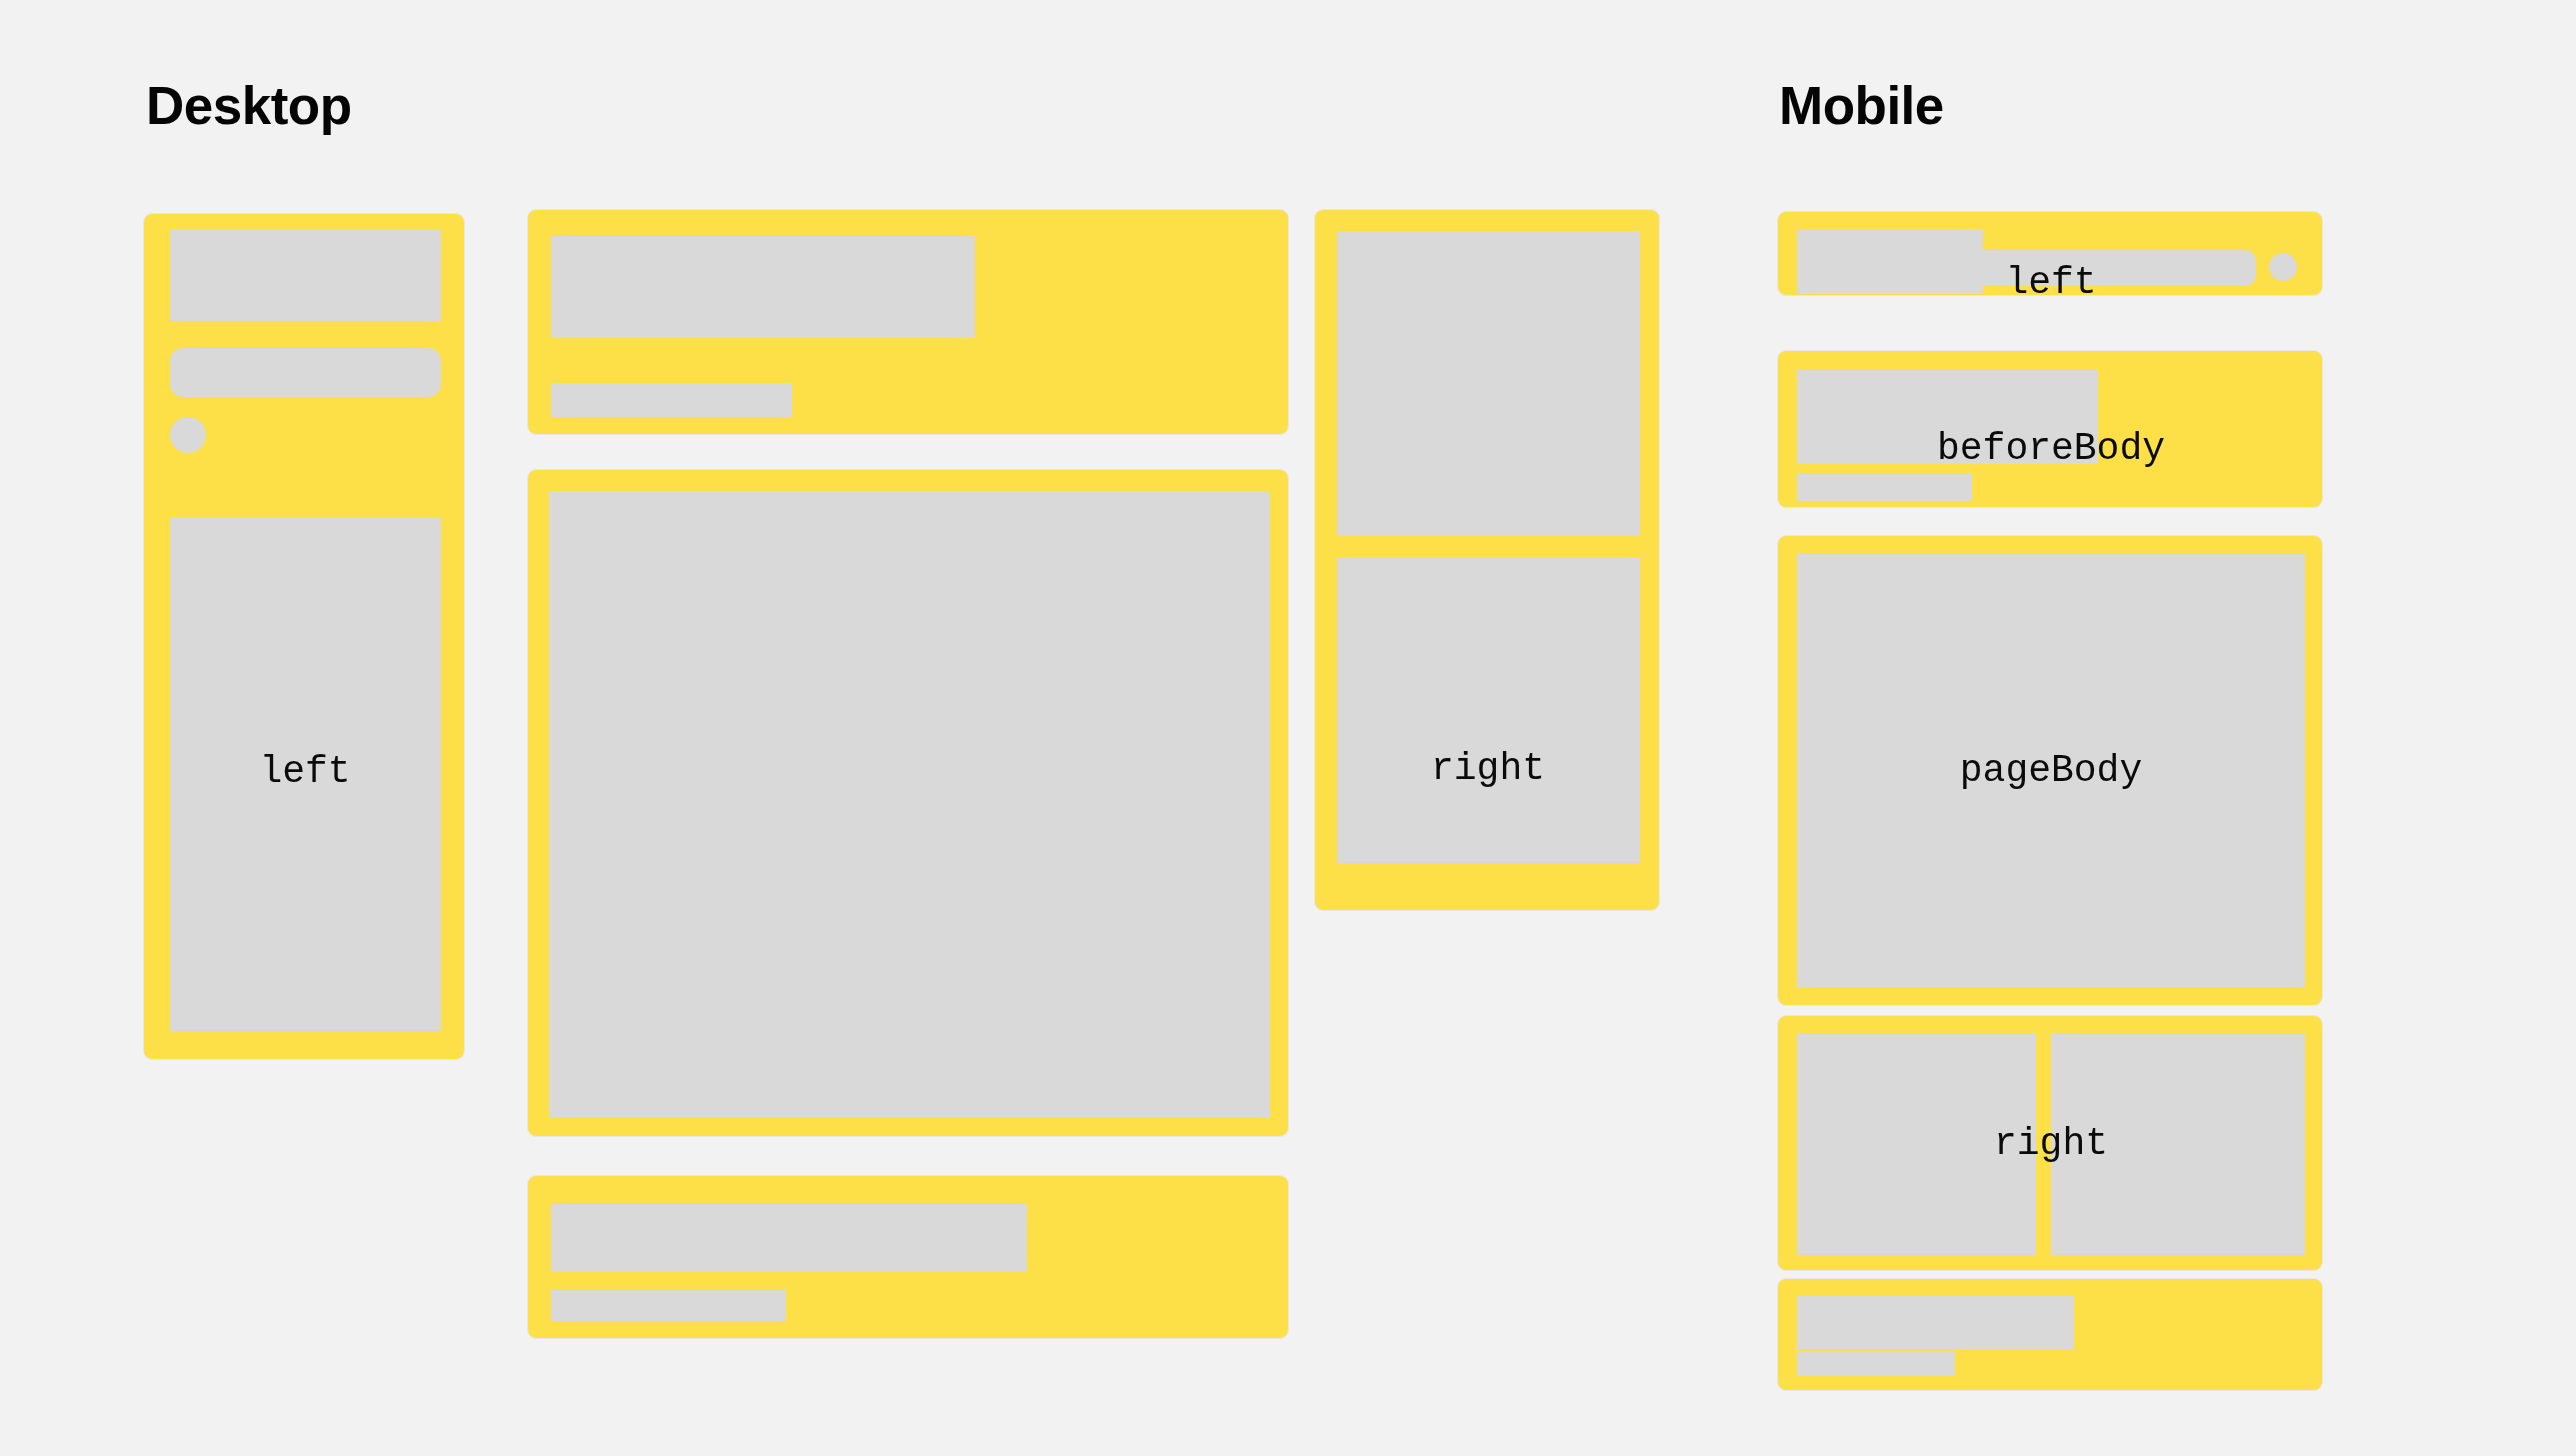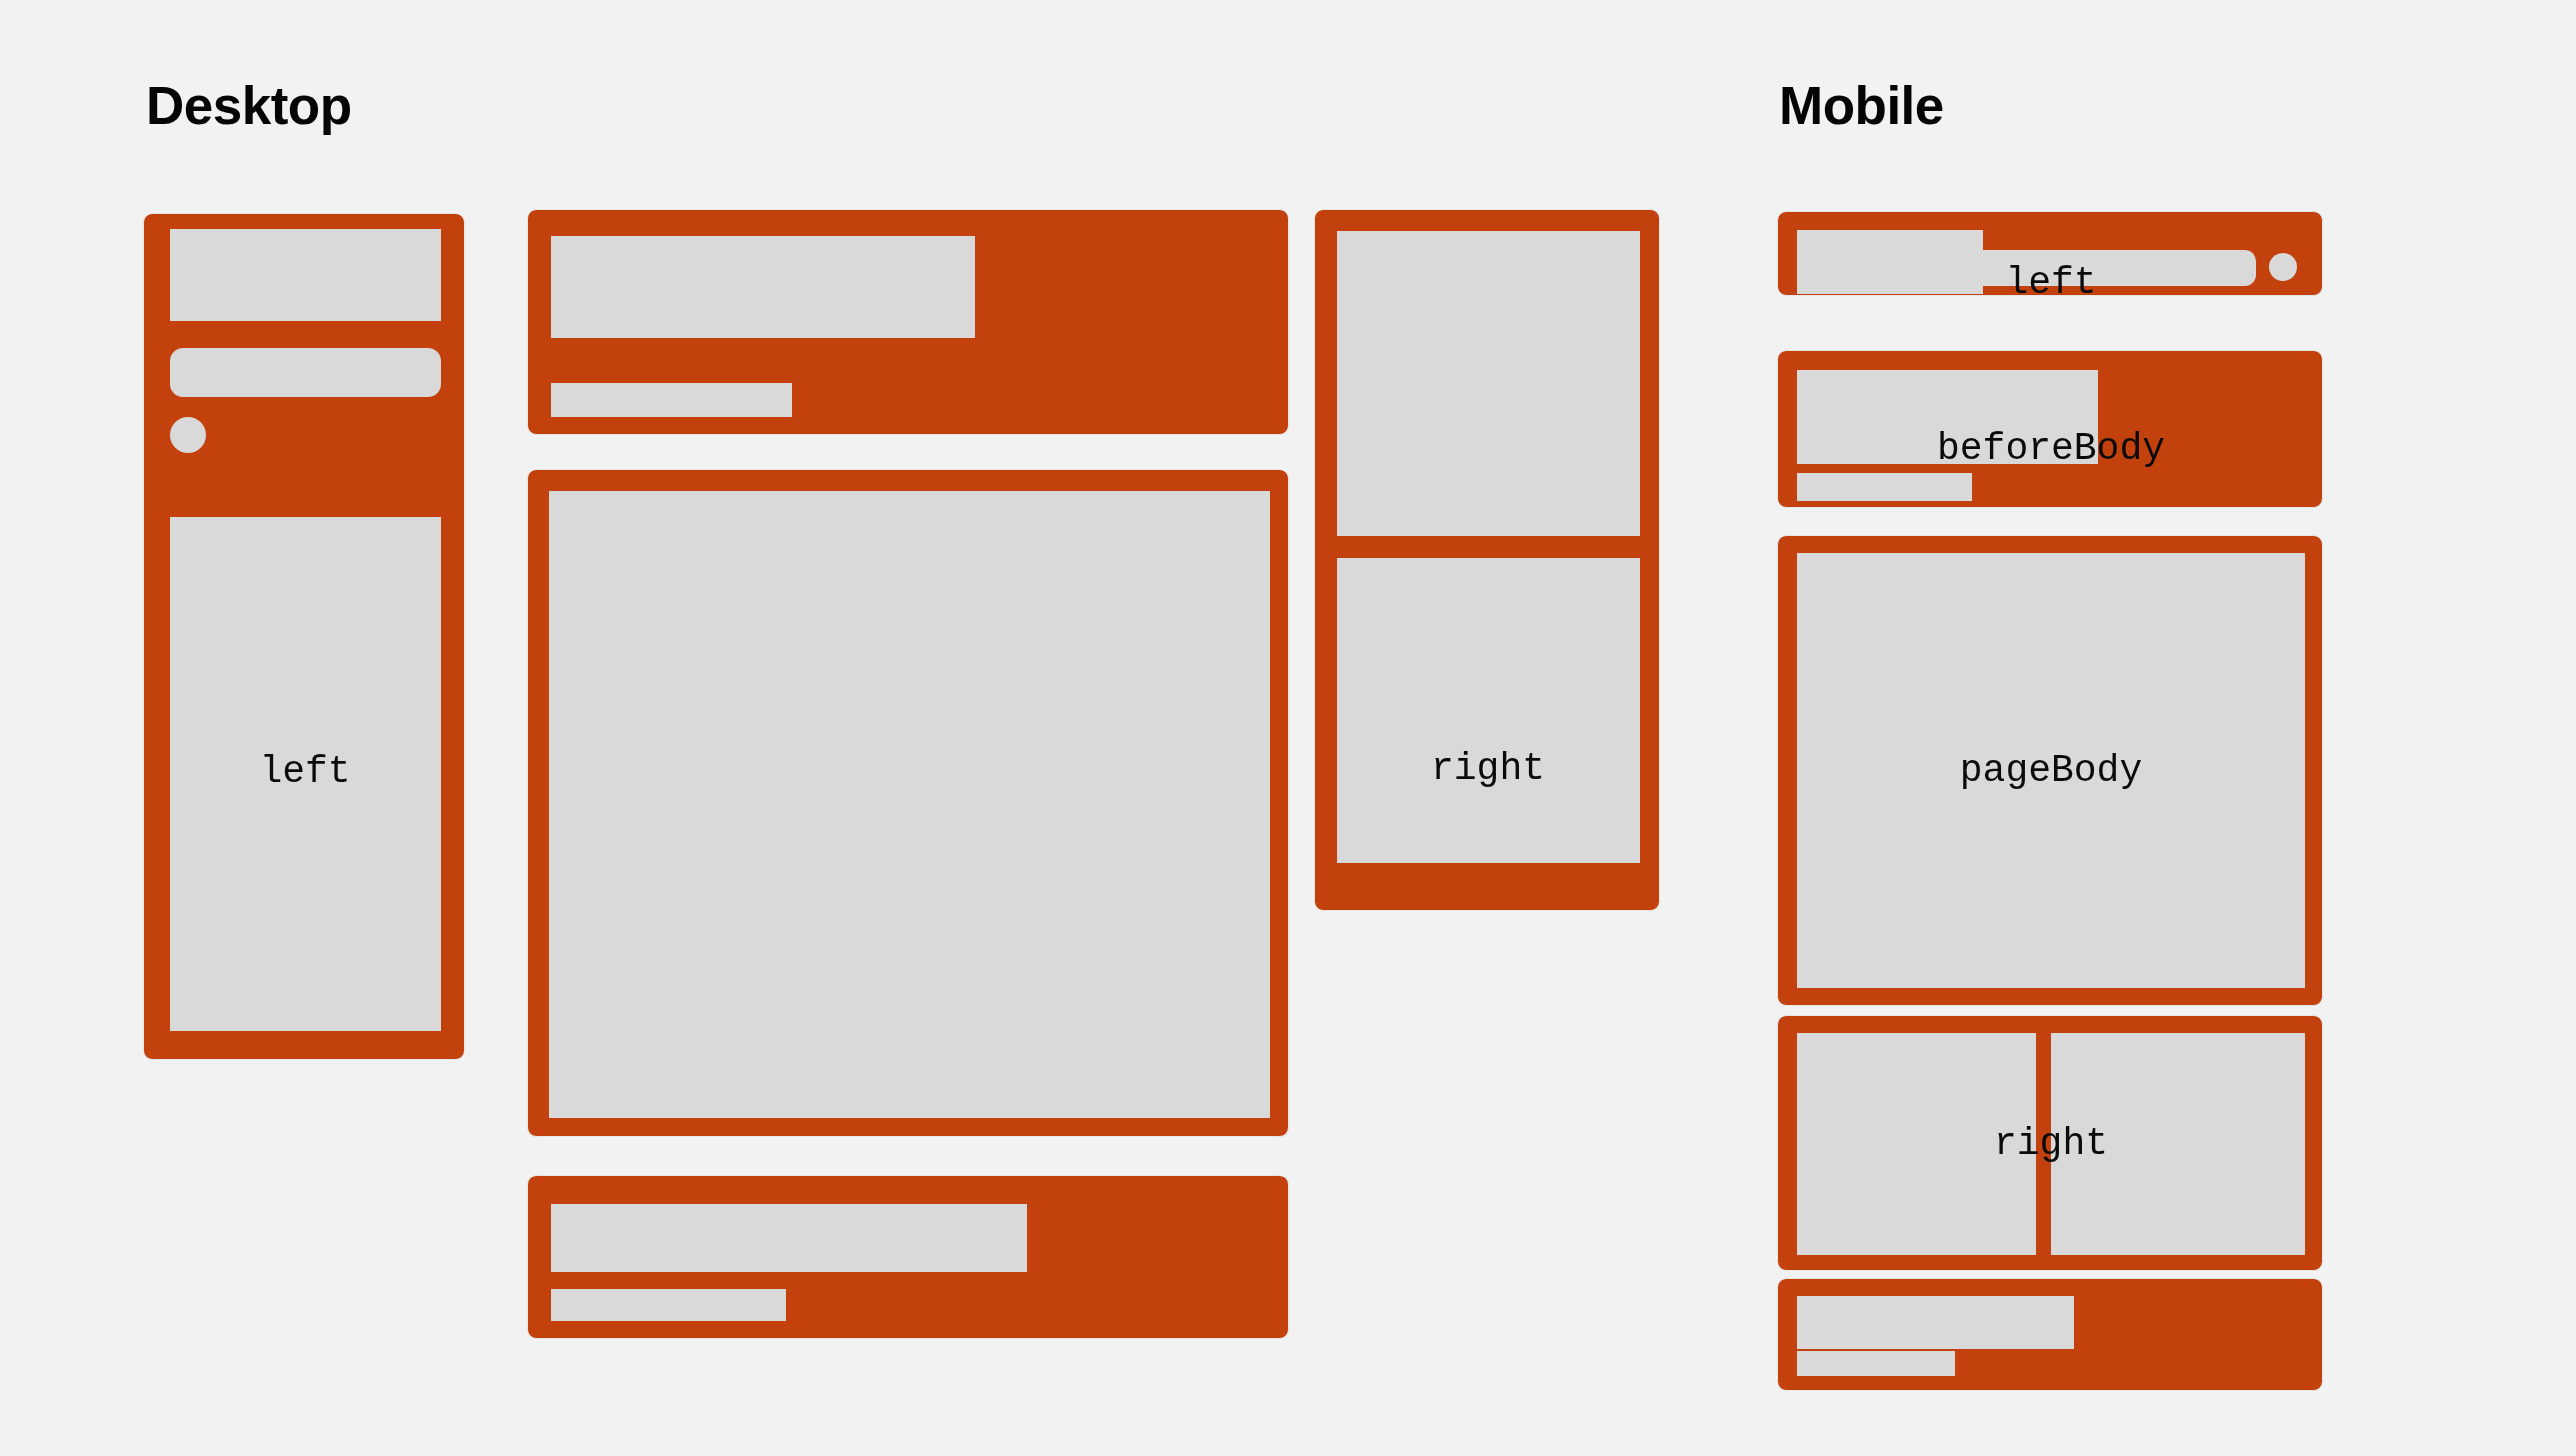--- a/index.html
+++ b/index.html
@@ -32,21 +32,21 @@
     letter-spacing: -0.5px;
     white-space: nowrap;
   }
   #desktop-title { left: 146px; top: 79px; }
   #mobile-title  { left: 1779px; top: 79px; }
 
   
   .panel {
     position: absolute;
     box-sizing: border-box;
-    background: #c2410c;
+    background: #fde047;
     border: 1.9px solid #e7e7e7;
     border-radius: 9.4px;
   }
 
   
   .blk {
     position: absolute;
     background: #d9d9d9;
   }
   .blk.rounded { border-radius: 13px; }

